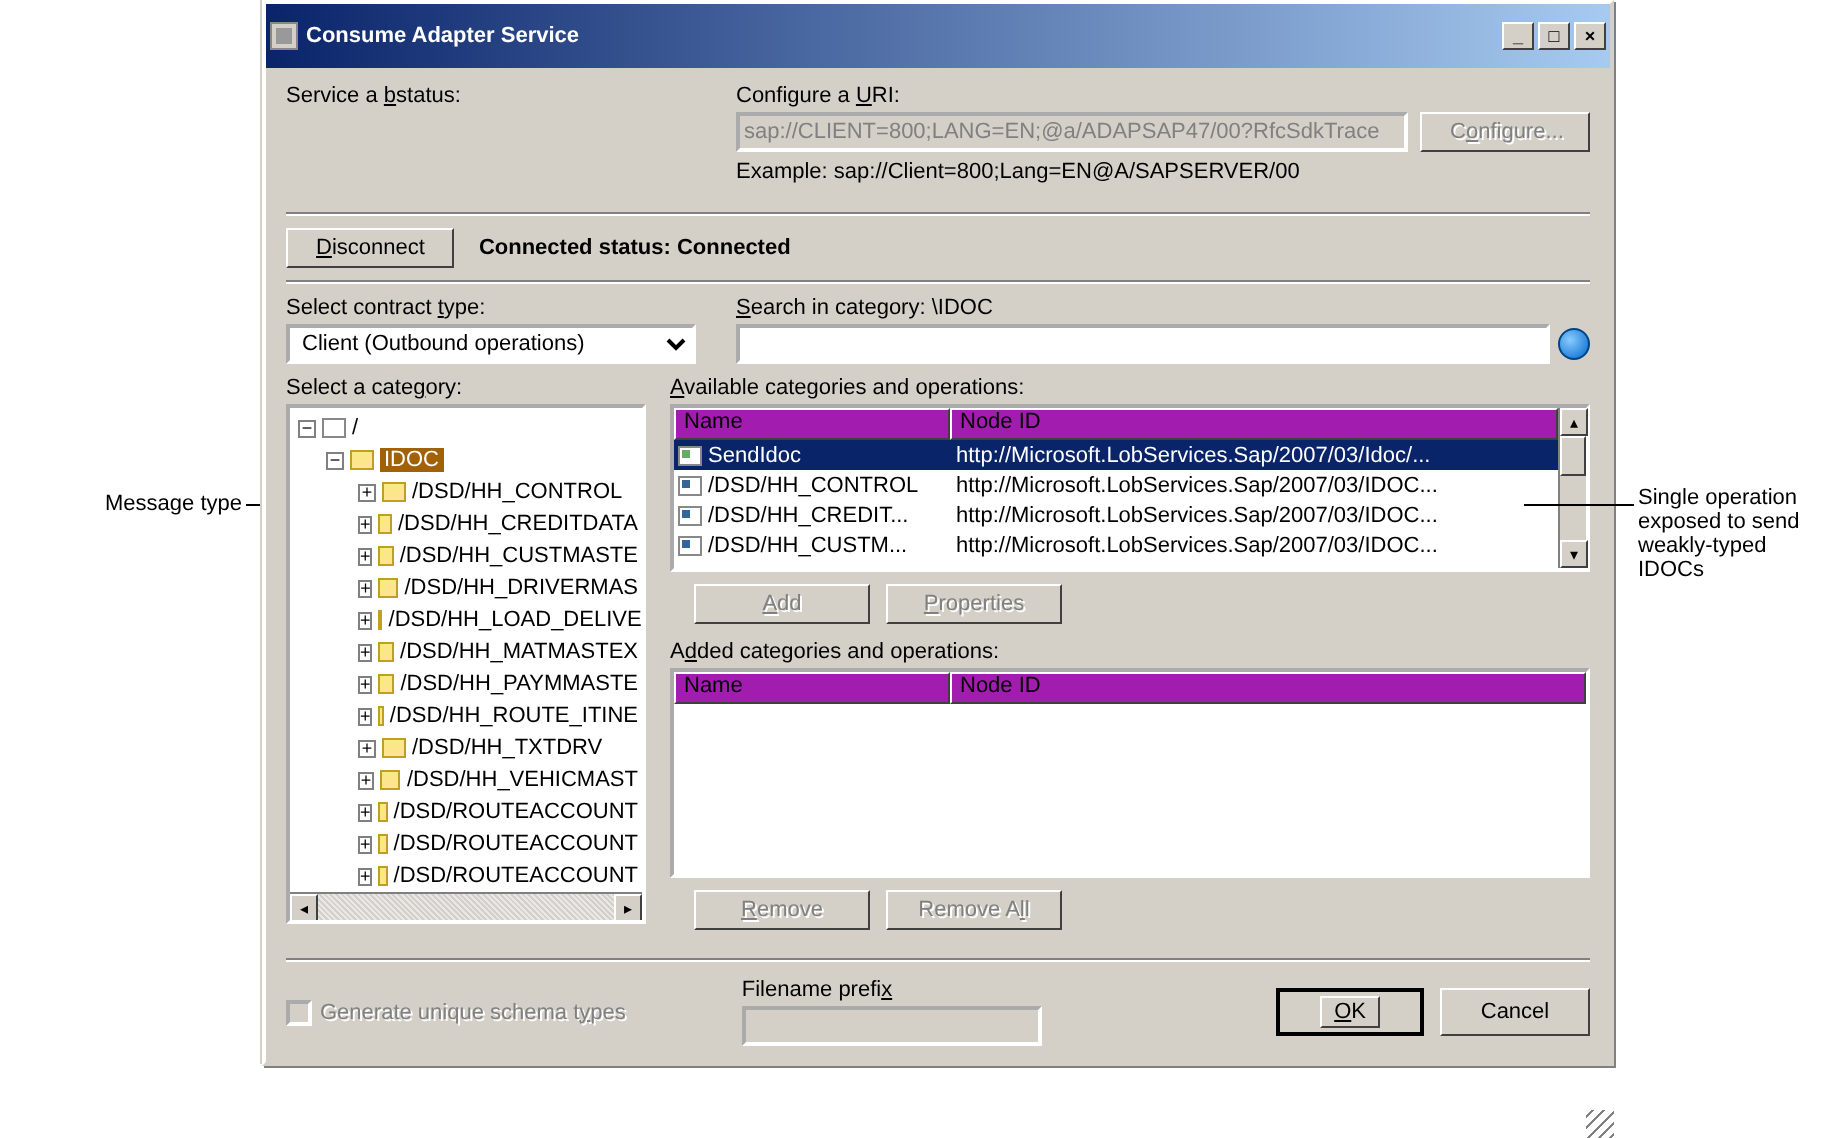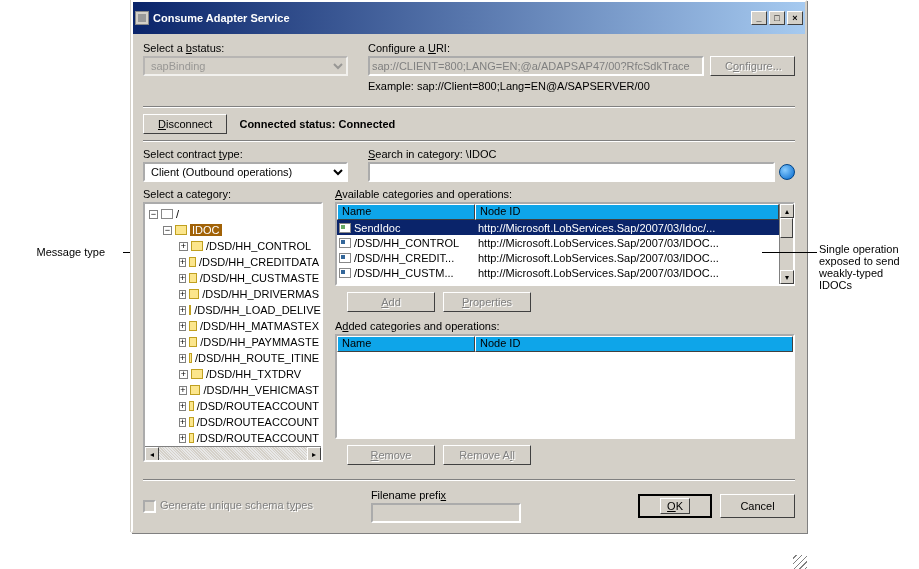--- a/index.html
+++ b/index.html
@@ -1,18 +1,18 @@
 <!DOCTYPE html>
 <html><head>
 <meta charset="utf-8">
 <style>
 * { box-sizing: border-box; font-family: Tahoma, sans-serif; font-size: 11px; }
 body { margin: 0; background: #fff; display: flex; width: 919px; height: 569px; }
 .annot-left { width: 131px; position: relative; }
-.annot-left .label { position: absolute; top: 246px; right: 26px; text-align: right; }
+.annot-left .label { position: absolute; top: 246px; right: 10px; text-align: right; }
 .annot-left .line { position: absolute; top: 252px; right: -24px; width: 32px; height: 1px; background: #000; }
 .annot-right { width: 112px; position: relative; padding-left: 8px; }
 .annot-right .label { position: absolute; top: 243px; left: 12px; }
 .annot-right .line { position: absolute; top: 252px; left: -45px; width: 55px; height: 1px; background: #000; }
 .window { width: 676px; border: 2px solid #d4d0c8; border-top-color: #fff; border-left-color: #fff; background: #d4d0c8; box-shadow: 1px 1px 0 #808080, -1px -1px 0 #d4d0c8; }
 .titlebar { background: linear-gradient(to right, #0a246a, #a6caf0); height: 20px; display: flex; align-items: center; padding: 16px 2px; color: #fff; font-weight: bold; }
 .titlebar .icon { width: 14px; height: 14px; background: #d4d0c8; margin-right: 4px; border: 1px solid #888; position: relative; }
 .titlebar .icon::after { content:""; position:absolute; inset:2px; background:#999; }
 .titlebar .spacer { flex: 1; }
 .winbtn { width: 16px; height: 14px; background: #d4d0c8; border: 1px solid #fff; border-right-color:#404040; border-bottom-color:#404040; margin-left: 2px; display:flex; align-items:center; justify-content:center; font-size:9px; color:#000; }
@@ -48,21 +48,21 @@
 .scroll-h .track { flex:1; background:repeating-linear-gradient(45deg,#e8e8e8,#e8e8e8 1px,#d4d0c8 1px,#d4d0c8 2px); }
 .scroll-v { position:absolute; top:0; right:0; bottom:0; width:14px; background:#d4d0c8; border-left:1px solid #808080; display:flex; flex-direction:column; }
 .scroll-v .sbtn { width:14px; height:14px; background:#d4d0c8; border:1px solid #fff; border-right-color:#404040; border-bottom-color:#404040; display:flex; align-items:center; justify-content:center; font-size:8px; }
 .scroll-v .track { flex:1; }
 .scroll-v .thumb { width:100%; height:20px; background:#d4d0c8; border:1px solid #fff; border-right-color:#404040; border-bottom-color:#404040; }
 .ops-col { flex: 1; display: flex; flex-direction: column; }
 .listbox { background: #fff; border: 2px inset #fff; position: relative; }
 .list-avail { height: 84px; }
 .list-added { height: 105px; }
 .list-inner { overflow:hidden; }
-.list-header { display: flex; background: #0ea5e9; height:16px; }
+.list-header { display: flex; background: #a21caf; height:16px; }
 .list-header .hcell { border: 1px solid #fff; border-right-color:#404040; border-bottom-color:#404040; padding: 0 4px; overflow:hidden; }
 .hcell.name { width: 138px; }
 .hcell.node { flex: 1; }
 .list-row { display:flex; padding:0 2px; height:15px; white-space:nowrap; overflow:hidden; align-items:center; }
 .list-row .ricon { width: 12px; height: 10px; margin-right: 3px; border:1px solid #888; background:#fff; position:relative; }
 .list-row .ricon.op::after { content:""; position:absolute; top:1px; left:1px; width:4px; height:4px; background:#6a6; }
 .list-row .ricon.cat::after { content:""; position:absolute; top:1px; left:1px; width:4px; height:4px; background:#369; }
 .list-row .rname { width: 124px; overflow:hidden; }
 .list-row .rnode { flex:1; overflow:hidden; }
 .list-row.sel { background:#0a246a; color:#fff; }
@@ -92,22 +92,21 @@
     <div class="icon"></div>
     <span>Consume Adapter Service</span>
     <div class="spacer"></div>
     <div class="winbtn">_</div>
     <div class="winbtn">□</div>
     <div class="winbtn">×</div>
   </div>
   <div class="content">
     <div class="row">
       <div class="col-left">
-        <span class="lbl"><span>Select a </span><span class="underline">b</span><span>status:</span></span>
-        <select class="disabled-look" disabled=""><option>sapBinding</option></select>
+        <span class="lbl"><span>Service a </span><span class="underline">b</span><span>status:</span></span>
       </div>
       <div class="col-right">
         <span class="lbl"><span>Configure a </span><span class="underline">U</span><span>RI:</span></span>
         <div style="display:flex; gap:6px;">
           <input type="text" class="disabled-look" disabled="" value="sap://CLIENT=800;LANG=EN;@a/ADAPSAP47/00?RfcSdkTrace" style="">
           <button class="btn disabled" style="min-width:85px;"><span>C</span><span class="underline">o</span><span>nfigure...</span></button>
         </div>
         <div class="example">Example: sap://Client=800;Lang=EN@A/SAPSERVER/00</div>
       </div>
     </div>

